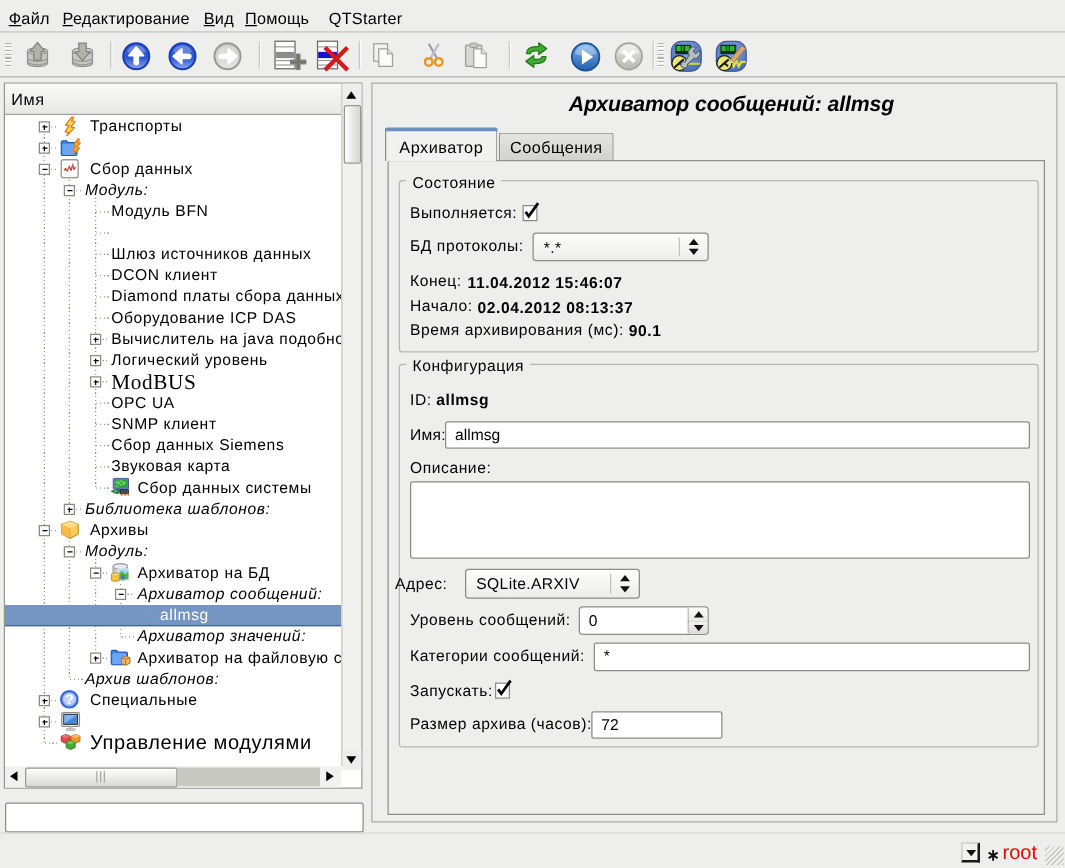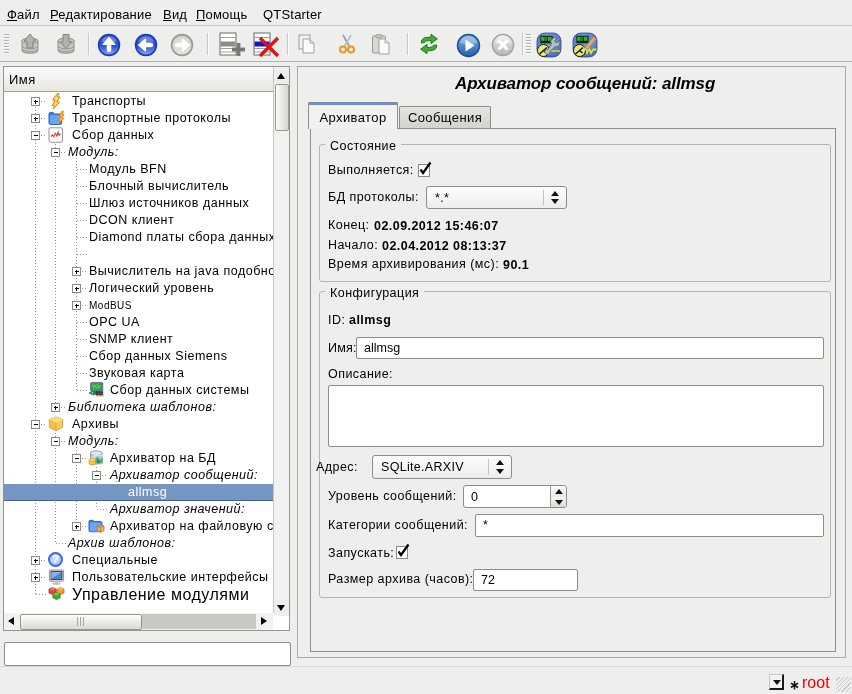--- a/index.html
+++ b/index.html
@@ -215,67 +215,66 @@
 <div class="doth" style="left:41px;top:118px;width:6px;"></div>
 <div class="ebox" style="left:31px;top:114px;">
           <div class="h"></div>
           <div class="v"></div>
         </div>
 <div class="ticon" style="left:48px;top:110px;"><svg width="19" height="16" viewBox="0 0 19 16">
             <path d="M1 4 Q1 2.6 2.3 2.6 L5.2 2.6 L6.4 4 L12.5 4 Q13.6 4 13.6 5.2 L13.6 13 Q13.6 14.4 12.3 14.4 L2.3 14.4 Q1 14.4 1 13 Z" fill="#3f83e8" stroke="#1e55b0" stroke-width="0.9"></path>
             <path d="M2 6.2 Q2.2 5 3.4 5 L12 5 Q13 5.1 12.8 6.4 L12.2 13 Q12 14 11 14 L2.6 14 Q1.7 14 1.8 13 Z" fill="#6aa6f4"></path>
             <path d="M14.2 1 L10.8 6.2 L12.6 6.7 L10.4 10.6 L12.3 11.1 L11 13.5 L15.7 8.4 L13.8 7.8 L16.2 4.5 L14.3 4.1 L15.6 1.6 Z" fill="#ffb425" stroke="#e07818" stroke-width="0.9"></path>
           </svg></div>
-<div class="ttx" style="left:72px;top:110px;font-size:12.5px;line-height:17px;">Транспортные протоколы</div>
 <div class="doth" style="left:41px;top:135px;width:6px;"></div>
 <div class="ebox" style="left:31px;top:131px;">
           <div class="h"></div>
         </div>
 <div class="ticon" style="left:48px;top:127px;"><svg width="16" height="16" viewBox="0 0 16 16">
             <rect x="1" y="0.8" width="13.5" height="14.4" rx="1.6" fill="#fdfdfd" stroke="#9a9a96" stroke-width="1.1"></rect>
             <path d="M3 9.5 L4.5 8 L5.8 9.8 L7.4 6.2 L8.8 8.8 L10.2 5 L11.2 8.2 L12.6 6.8" fill="none" stroke="#d05050" stroke-width="1.1"></path>
             <circle cx="4.4" cy="8.3" r="0.7" fill="#c03030"></circle>
             <circle cx="8.7" cy="8.6" r="0.7" fill="#c03030"></circle>
             <circle cx="11" cy="7.8" r="0.7" fill="#c03030"></circle>
           </svg></div>
 <div class="ttx" style="left:72px;top:127px;font-size:12.5px;line-height:17px;">Сбор данных</div>
 <div class="doth" style="left:61px;top:152px;width:6px;"></div>
 <div class="ebox" style="left:51px;top:148px;">
           <div class="h"></div>
         </div>
 <div class="ttx it" style="left:68px;top:144px;font-size:12.5px;line-height:17px;">Модуль:</div>
 <div class="doth" style="left:77px;top:169px;width:11px;"></div>
 <div class="ttx" style="left:89px;top:161px;font-size:12.5px;line-height:17px;">Модуль BFN</div>
 <div class="doth" style="left:77px;top:186px;width:11px;"></div>
-<div class="ttx" style="left:89px;top:178px;font-size:12.5px;line-height:17px;">Блочный вычислитель</div>
 <div class="doth" style="left:77px;top:203px;width:11px;"></div>
 <div class="ttx" style="left:89px;top:195px;font-size:12.5px;line-height:17px;">Шлюз источников данных</div>
 <div class="doth" style="left:77px;top:220px;width:11px;"></div>
 <div class="ttx" style="left:89px;top:212px;font-size:12.5px;line-height:17px;">DCON клиент</div>
 <div class="doth" style="left:77px;top:237px;width:11px;"></div>
 <div class="ttx" style="left:89px;top:229px;font-size:12.5px;line-height:17px;">Diamond платы сбора данных</div>
 <div class="doth" style="left:77px;top:254px;width:11px;"></div>
+<div class="ttx" style="left:89px;top:246px;font-size:12.5px;line-height:17px;">Оборудование ICP DAS</div>
 <div class="doth" style="left:82px;top:271px;width:6px;"></div>
 <div class="ebox" style="left:72px;top:267px;">
           <div class="h"></div>
           <div class="v"></div>
         </div>
 <div class="ttx" style="left:89px;top:263px;font-size:12.5px;line-height:17px;">Вычислитель на java подобном</div>
 <div class="doth" style="left:82px;top:288px;width:6px;"></div>
 <div class="ebox" style="left:72px;top:284px;">
           <div class="h"></div>
           <div class="v"></div>
         </div>
 <div class="ttx" style="left:89px;top:280px;font-size:12.5px;line-height:17px;">Логический уровень</div>
 <div class="doth" style="left:82px;top:305px;width:6px;"></div>
 <div class="ebox" style="left:72px;top:301px;">
           <div class="h"></div>
           <div class="v"></div>
         </div>
-<div class="ttx" style="left:89px;top:297px;font-size:10px;line-height:17px;">ModBUS</div>
+<div class="ttx" style="left:89px;top:297px;font-size:17px;line-height:17px;font-family:Liberation Serif, serif;">ModBUS</div>
 <div class="doth" style="left:77px;top:322px;width:11px;"></div>
 <div class="ttx" style="left:89px;top:314px;font-size:12.5px;line-height:17px;">OPC UA</div>
 <div class="doth" style="left:77px;top:339px;width:11px;"></div>
 <div class="ttx" style="left:89px;top:331px;font-size:12.5px;line-height:17px;">SNMP клиент</div>
 <div class="doth" style="left:77px;top:356px;width:11px;"></div>
 <div class="ttx" style="left:89px;top:348px;font-size:12.5px;line-height:17px;">Сбор данных Siemens</div>
 <div class="doth" style="left:77px;top:373px;width:11px;"></div>
 <div class="ttx" style="left:89px;top:365px;font-size:12.5px;line-height:17px;">Звуковая карта</div>
 <div class="doth" style="left:77px;top:390px;width:11px;"></div>
 <div class="ticon" style="left:88px;top:382px;"><svg width="17" height="16" viewBox="0 0 17 16">
@@ -365,21 +364,20 @@
           <div class="h"></div>
           <div class="v"></div>
         </div>
 <div class="ticon" style="left:48px;top:569px;"><svg width="17" height="16" viewBox="0 0 17 16">
             <rect x="1.4" y="1" width="14.2" height="11.2" rx="1" fill="#e2e2de" stroke="#8a8a86" stroke-width="0.9"></rect>
             <rect x="3" y="2.5" width="11" height="8" fill="#4a86d8" stroke="#333" stroke-width="0.8"></rect>
             <path d="M3.4 2.9 L13.6 2.9 L3.4 9.8 Z" fill="#85b4ec"></path>
             <rect x="7" y="12.2" width="3" height="1.8" fill="#c9c9c5"></rect>
             <rect x="5" y="14" width="7" height="1.2" fill="#d6d6d2" stroke="#9a9a96" stroke-width="0.5"></rect>
           </svg></div>
-<div class="ttx" style="left:72px;top:569px;font-size:12.5px;line-height:17px;">Пользовательские интерфейсы</div>
 <div class="doth" style="left:36px;top:594px;width:11px;"></div>
 <div class="ticon" style="left:48px;top:586px;"><svg width="17" height="16" viewBox="0 0 17 16">
             <path d="M4.6 1.6 L8.2 3 L8.2 7 L4.6 8.6 L1 7 L1 3 Z" fill="#e04848" stroke="#a02020" stroke-width="0.7"></path>
             <path d="M4.6 1.6 L8.2 3 L4.6 4.6 L1 3 Z" fill="#f07070"></path>
             <path d="M12.4 1.6 L16 3 L16 7 L12.4 8.6 L8.8 7 L8.8 3 Z" fill="#f09830" stroke="#b86c10" stroke-width="0.7"></path>
             <path d="M12.4 1.6 L16 3 L12.4 4.6 L8.8 3 Z" fill="#ffb858"></path>
             <path d="M8.5 6.6 L12.1 8 L12.1 12 L8.5 13.6 L4.9 12 L4.9 8 Z" fill="#48a830" stroke="#2a7a18" stroke-width="0.7"></path>
             <path d="M8.5 6.6 L12.1 8 L8.5 9.6 L4.9 8 Z" fill="#70c858"></path>
           </svg></div>
 <div class="ttx" style="left:72px;top:586px;font-size:16px;line-height:17px;text-align:center;">Управление модулями</div>
@@ -425,21 +423,21 @@
       </svg>
     </div>
 <div class="lbl" style="left:328px;top:190px;">БД протоколы:</div>
 <div class="combo" style="left:426px;top:186px;width:141px;height:23px;">
       <span class="tx">*.*</span>
       <span class="sep"></span>
       <div class="tri-u" style="right:7px;top:4px;border-bottom-width:5px;border-left-width:4px;border-right-width:4px;"></div>
       <div class="tri-d" style="right:7px;top:12px;border-top-width:5px;border-left-width:4px;border-right-width:4px;"></div>
     </div>
 <div class="lbl" style="left:328px;top:218px;">Конец:</div>
-<div class="lbl bold" style="left:374px;top:219px;">02.09.2012 15:46:07</div>
+<div class="lbl bold" style="left:374px;top:219px;">11.04.2012 15:46:07</div>
 <div class="lbl" style="left:328px;top:238px;">Начало:</div>
 <div class="lbl bold" style="left:382px;top:239px;">02.04.2012 08:13:37</div>
 <div class="lbl" style="left:328px;top:257px;">Время архивирования (мс):</div>
 <div class="lbl bold" style="left:503px;top:258px;">90.1</div>
 <div class="lbl" style="left:328px;top:313px;">ID:</div>
 <div class="lbl bold" style="left:349px;top:313px;">allmsg</div>
 <div class="lbl" style="left:328px;top:341px;letter-spacing:0.2px;">Имя:</div>
 <div class="input" style="left:356px;top:337px;width:468px;height:22px;">
       <span class="tx">allmsg</span>
     </div>

